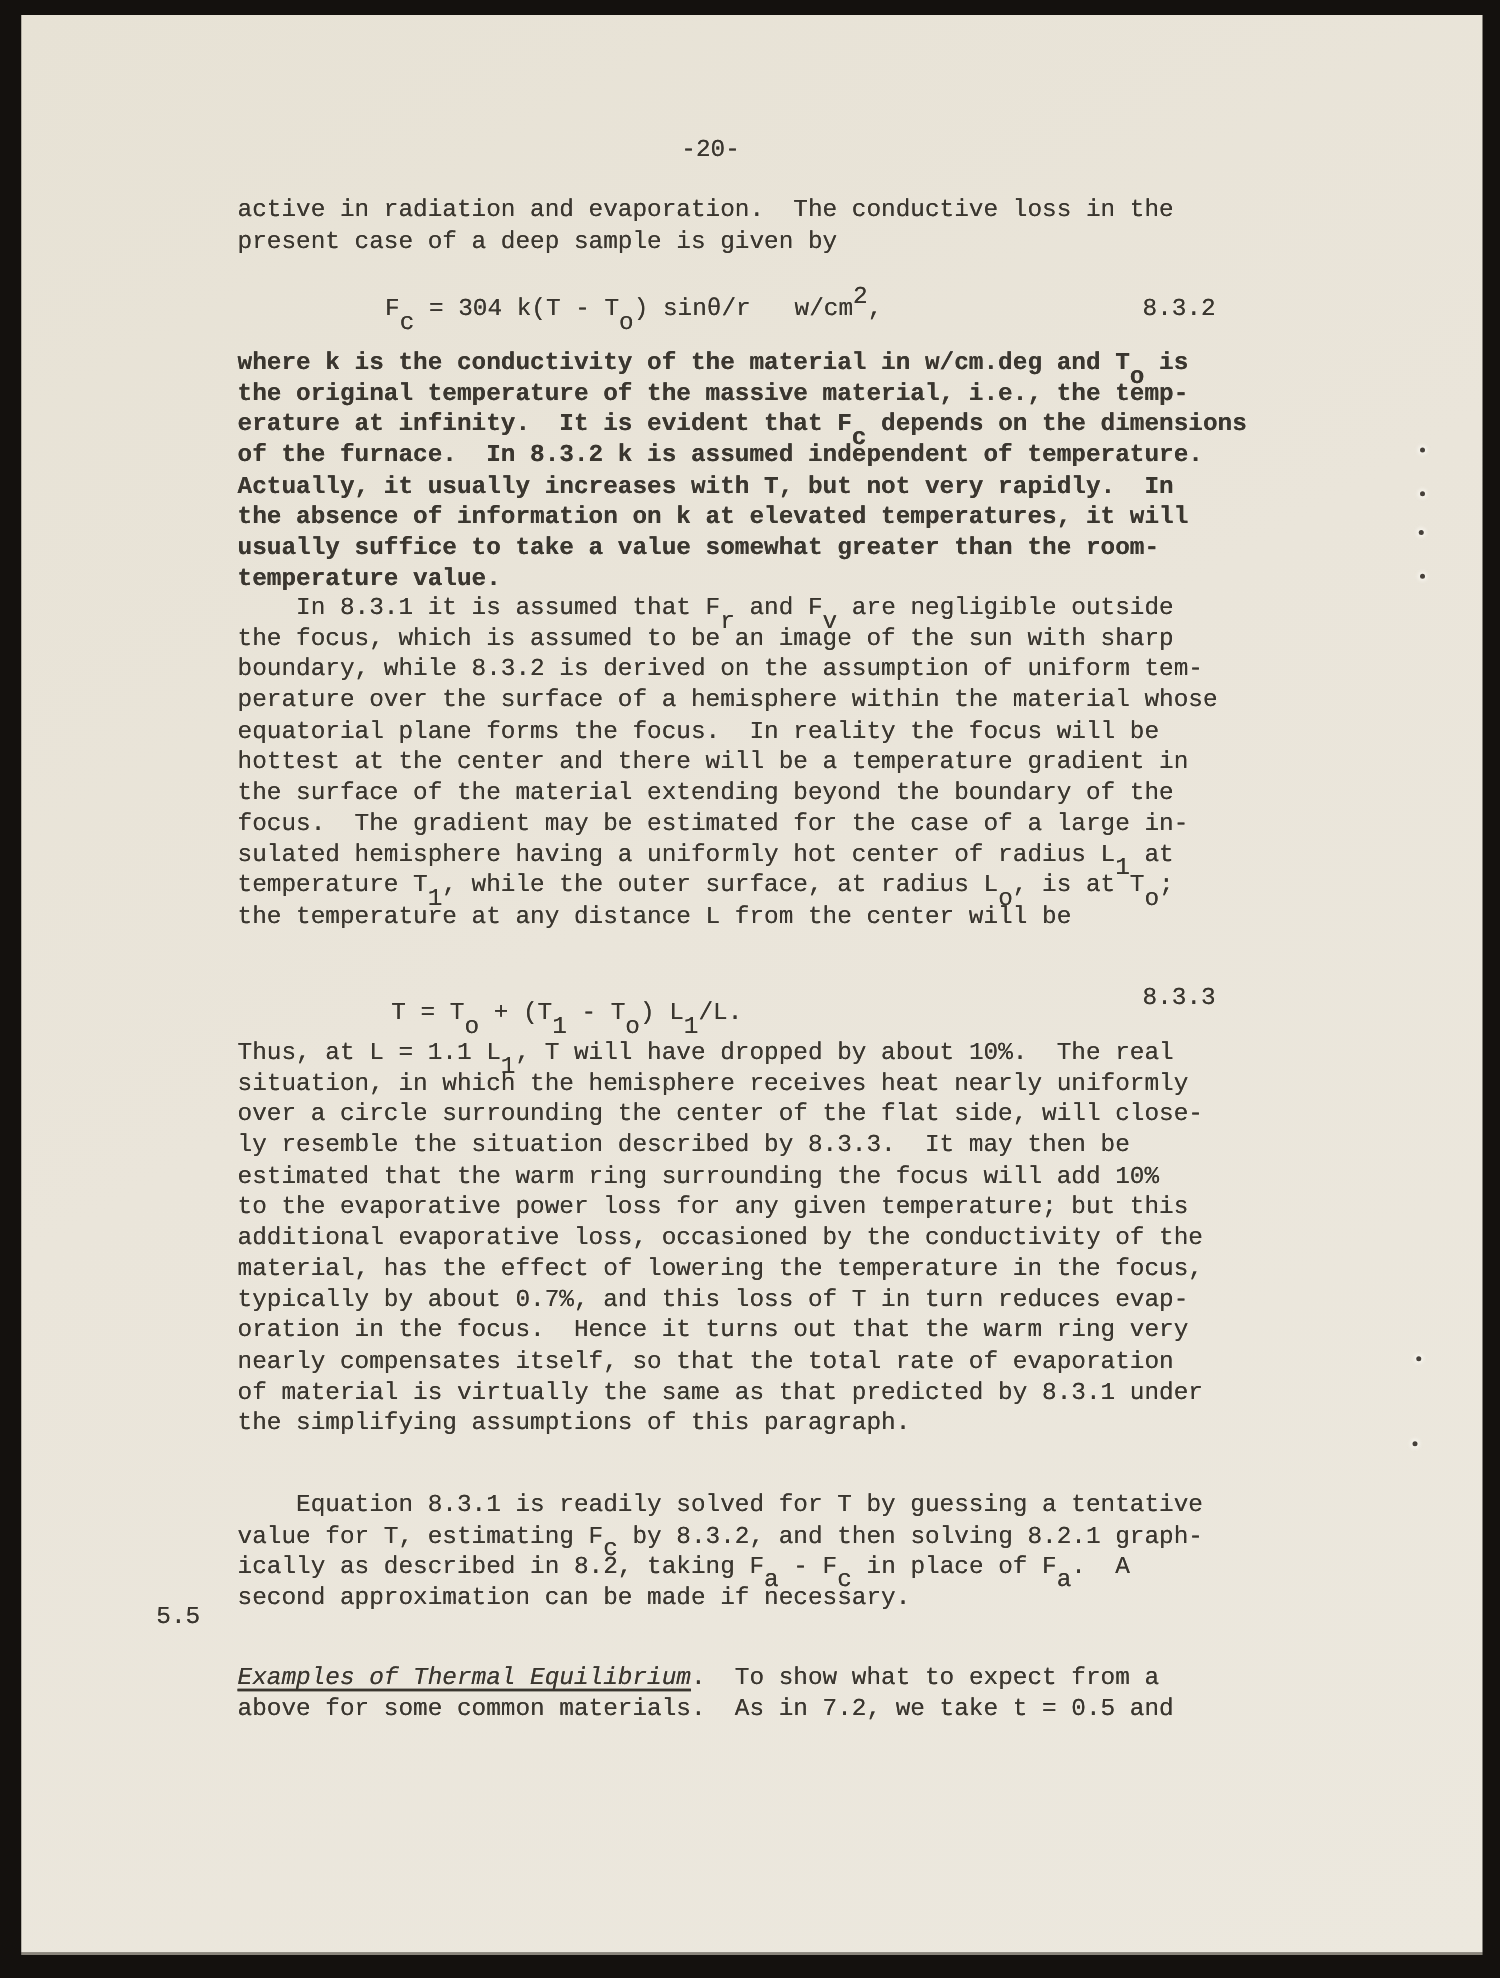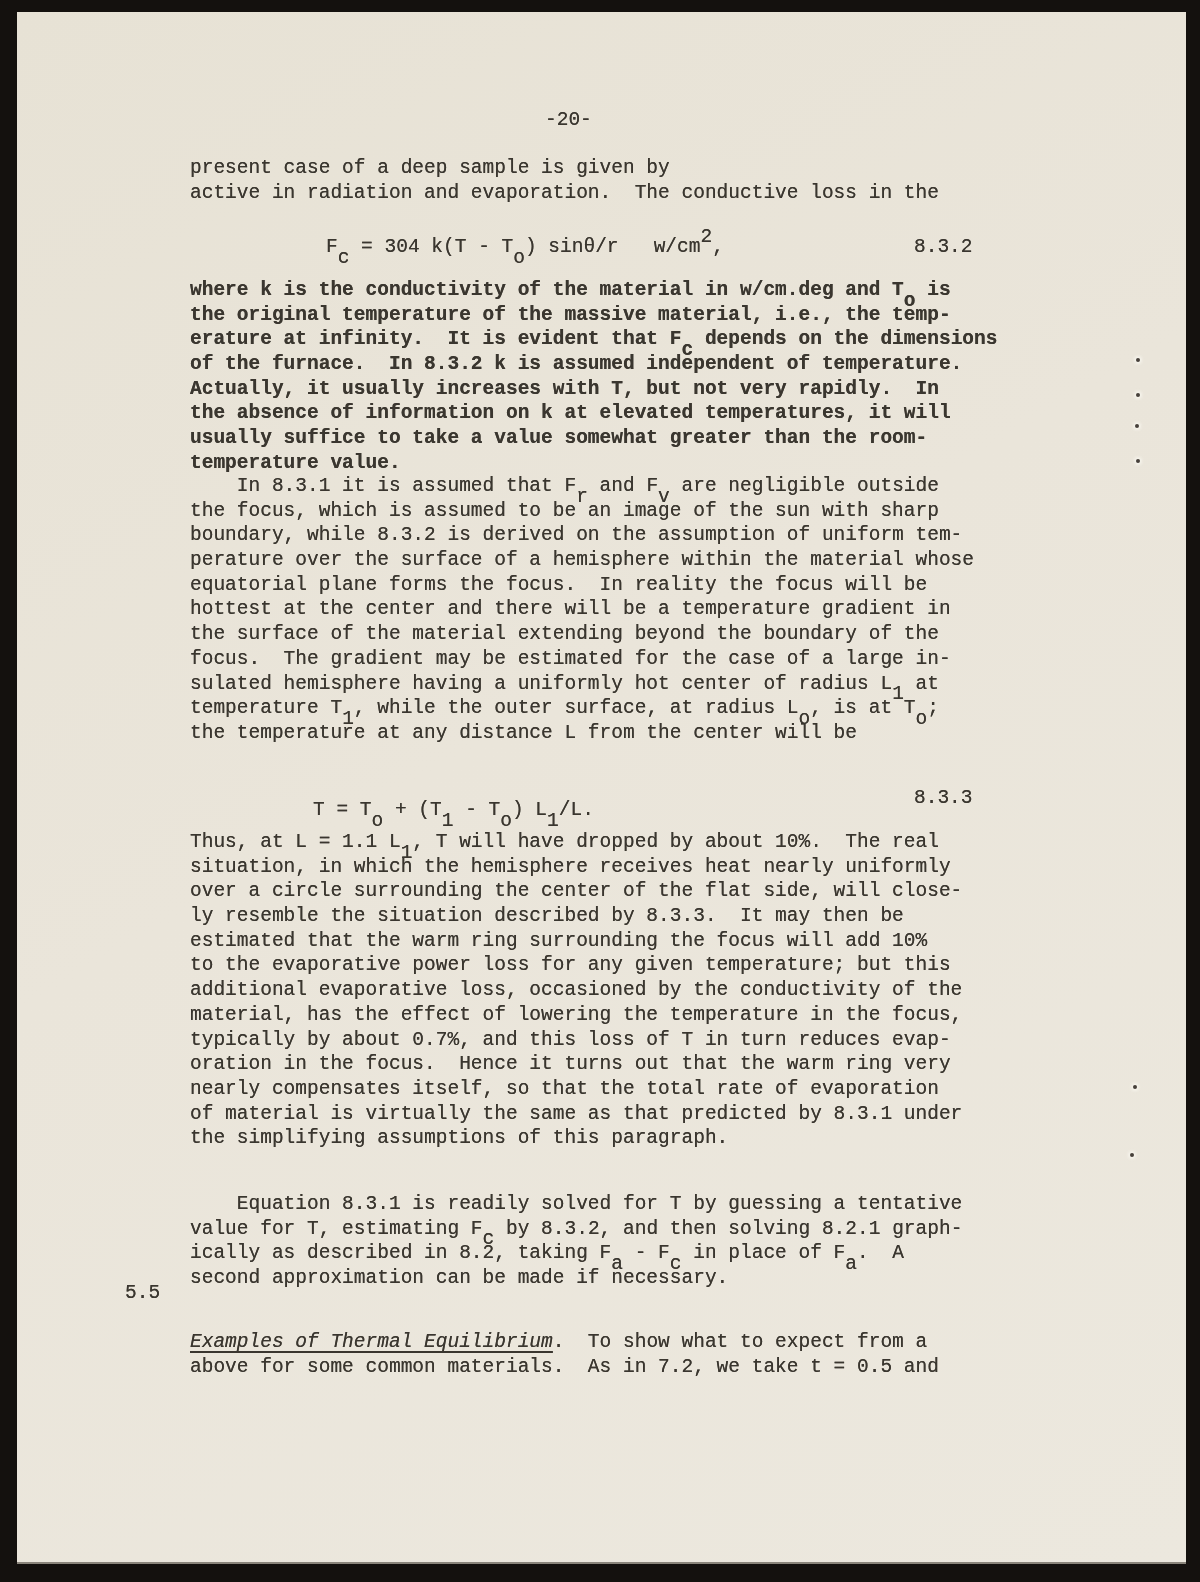--- a/index.html
+++ b/index.html
@@ -34,21 +34,21 @@
   #page-number   { left: 528px; top: 96px; }
   #paragraph-1   { left: 173px; top: 144px; }
   #equation-832  { left: 0; top: 223px; width: 1169px; height: 25px; }
   #paragraph-2   { left: 173px; top: 266px; font-weight: bold; }
   #paragraph-3   { left: 173px; top: 462px; }
   #equation-833  { left: 0; top: 774px; width: 1169px; height: 25px; }
   #paragraph-4   { left: 173px; top: 818px; }
   #paragraph-5   { left: 173px; top: 1180px; }
   #section-84    { left: 0; top: 1269px; width: 1169px; }
 
-  .eq-body-832 { position: absolute; left: 309px; top: 0; text-align: center; }
+  .eq-body-832 { position: absolute; left: 291px; top: 0; text-align: center; }
   .eq-body-833 { position: absolute; left: 296px; top: 12px; }
   .eq-label { position: absolute; left: 897px; top: 0; }
 
   .sec-label { position: absolute; left: 108px; top: 0; }
   .sec-body  { position: absolute; left: 173px; top: 0; }
 
   .punch {
     position: absolute; width: 4px; height: 4px; border-radius: 50%;
     background: #46403a;
     box-shadow: 0 0 3px 2px rgba(248, 246, 238, 0.85);
@@ -59,21 +59,21 @@
   }
 </style>
 </head>
 <body>
 
 <div id="scan">
   <div id="paper">
 
     <div class="block" id="page-number">-20-</div>
 
-    <div class="block" id="paragraph-1"><div class="line">present case of a deep sample is given by</div><div class="line">active in radiation and evaporation.  The conductive loss in the</div></div>
+    <div class="block" id="paragraph-1"><div class="line">active in radiation and evaporation.  The conductive loss in the</div><div class="line">present case of a deep sample is given by</div></div>
 
     <div class="block" id="equation-832">
       <span class="eq-body-832">F<sub>c</sub> = 304 k(T - T<sub>o</sub>) sinθ/r   w/cm<sup>2</sup>,</span>
       <span class="eq-label">8.3.2</span>
     </div>
 
     <div class="block" id="paragraph-2"><div class="line">where k is the conductivity of the material in w/cm.deg and T<sub>o</sub> is</div><div class="line">the original temperature of the massive material, i.e., the temp-</div><div class="line">erature at infinity.  It is evident that F<sub>c</sub> depends on the dimensions</div><div class="line">of the furnace.  In 8.3.2 k is assumed independent of temperature.</div><div class="line">Actually, it usually increases with T, but not very rapidly.  In</div><div class="line">the absence of information on k at elevated temperatures, it will</div><div class="line">usually suffice to take a value somewhat greater than the room-</div><div class="line">temperature value.</div></div>
 
     <div class="block" id="paragraph-3"><div class="line">    In 8.3.1 it is assumed that F<sub>r</sub> and F<sub>v</sub> are negligible outside</div><div class="line">the focus, which is assumed to be an image of the sun with sharp</div><div class="line">boundary, while 8.3.2 is derived on the assumption of uniform tem-</div><div class="line">perature over the surface of a hemisphere within the material whose</div><div class="line">equatorial plane forms the focus.  In reality the focus will be</div><div class="line">hottest at the center and there will be a temperature gradient in</div><div class="line">the surface of the material extending beyond the boundary of the</div><div class="line">focus.  The gradient may be estimated for the case of a large in-</div><div class="line">sulated hemisphere having a uniformly hot center of radius L<sub>1</sub> at</div><div class="line">temperature T<sub>1</sub>, while the outer surface, at radius L<sub>o</sub>, is at T<sub>o</sub>;</div><div class="line">the temperature at any distance L from the center will be</div></div>
 

